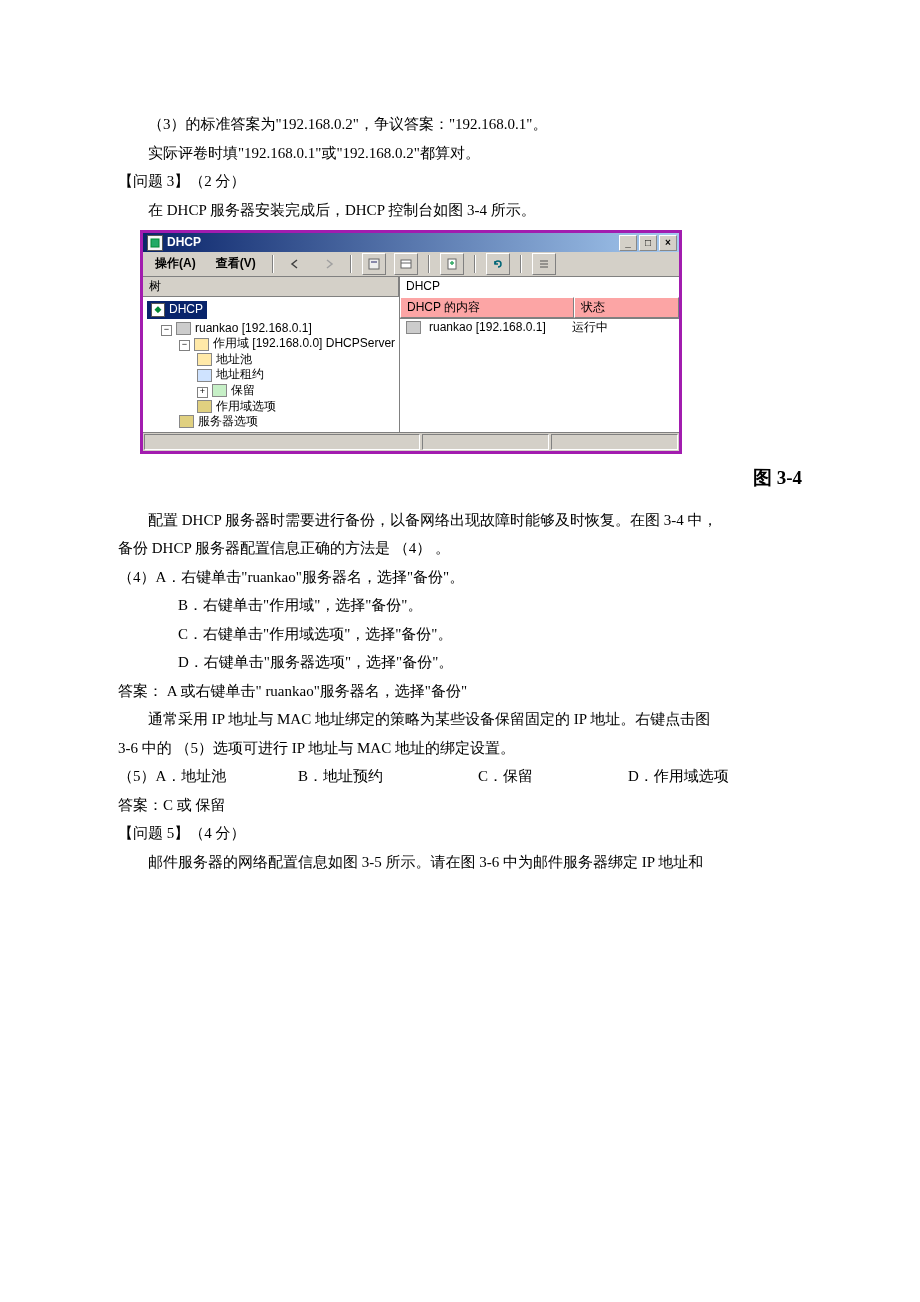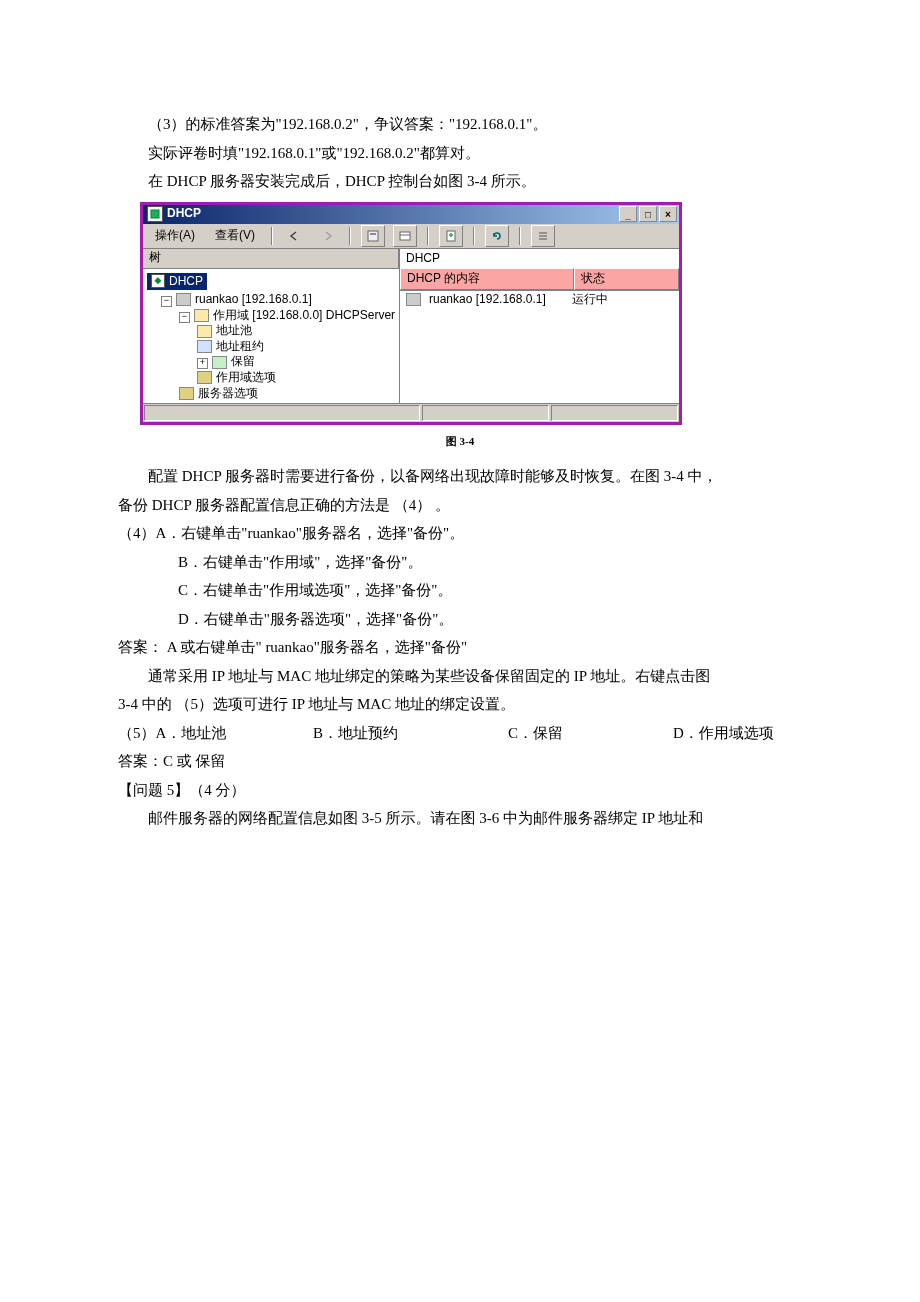--- a/index.html
+++ b/index.html
@@ -46,21 +46,21 @@
   .tb-icon {
     width:14px;height:14px;background:#f6f6f6;border:1px solid #555;display:flex;align-items:center;justify-content:center;font-size:9px;color:#0a246a;
   }
   .winbtns { display:flex; gap:2px; }
   .winbtn {
     width:16px;height:14px;background:#d4d0c8;border:1px solid #888;
     border-top-color:#fff;border-left-color:#fff;display:flex;align-items:center;justify-content:center;font-size:10px;font-weight:bold;color:#000;
   }
 
   .menubar {
-    display:flex;align-items:center;height:24px;background:#d4d0c8;border-bottom:1px solid #808080;padding:0 6px;gap:8px;
+    display:flex;align-items:center;height:24px;background:#d4d0c8;border-bottom:1px solid #808080;padding:0 6px;gap:8px;font-weight:bold;
   }
   .menuitem { padding:2px 6px; }
   .sep { width:1px;height:18px;background:#808080;border-right:1px solid #fff;margin:0 2px; }
   .tbtn {
     width:22px;height:20px;border:1px solid #d4d0c8;display:flex;align-items:center;justify-content:center;
     background:#d4d0c8;
   }
   .tbtn.raised { border-color:#fff #808080 #808080 #fff; }
   .treehdr {
     display:flex;align-items:center;height:19px;background:#d4d0c8;border-bottom:1px solid #808080;
@@ -96,31 +96,32 @@
   .col1 { width:160px; }
   .col2 { flex:1; }
   .listtitle { padding:2px 6px; }
   .listrow { display:flex;padding:1px 6px;gap:0; }
   .listrow .c1 { width:166px; display:flex;align-items:center;gap:4px; }
   .listrow .c2 { flex:1; }
   .statusbar { height:18px;background:#d4d0c8;border-top:1px solid #808080;display:flex; }
   .statusbar .sseg { border:1px solid;border-color:#808080 #fff #fff #808080;flex:1;margin:1px;height:14px; }
   .statusbar .sseg:first-child{flex:2.2}
 
-  .caption { text-align:center;font-weight:bold;font-family:"SimSun",serif;font-size:11px;margin:4px 0 10px 0; }
+  .caption { text-align:right;font-weight:bold;font-family:"SimSun",serif;font-size:19px;margin:4px 0 10px 0; }
 
   svg { display:block; }
 </style>
 </head>
 <body>
 
 <div class="page">
 
   <div class="indent1">（3）的标准答案为"192.168.0.2"，争议答案："192.168.0.1"。</div>
   <div class="indent1">实际评卷时填"192.168.0.1"或"192.168.0.2"都算对。</div>
+  <div class="q-label">【问题 3】（2 分）</div>
   <div class="indent1">在 DHCP 服务器安装完成后，DHCP 控制台如图 3-4 所示。</div>
 
   <div class="win">
     <div class="titlebar">
       <div class="left">
         <span class="tb-icon">
           <svg width="10" height="10" viewBox="0 0 10 10">
               <rect x="1" y="1" width="8" height="8" fill="#2a6" stroke="#083"></rect>
             </svg>
         </span>
@@ -230,23 +231,23 @@
 
   <div class="indent1">配置 DHCP 服务器时需要进行备份，以备网络出现故障时能够及时恢复。在图 3-4 中，</div>
   <div class="q-label">备份 DHCP 服务器配置信息正确的方法是 （4） 。</div>
   <div class="q-label">（4）A．右键单击"ruankao"服务器名，选择"备份"。</div>
   <div class="indent2">B．右键单击"作用域"，选择"备份"。</div>
   <div class="indent2">C．右键单击"作用域选项"，选择"备份"。</div>
   <div class="indent2">D．右键单击"服务器选项"，选择"备份"。</div>
   <div class="q-label">答案：   A  或右键单击" ruankao"服务器名，选择"备份"</div>
 
   <div class="indent1">通常采用 IP 地址与 MAC 地址绑定的策略为某些设备保留固定的 IP 地址。右键点击图</div>
-  <div class="q-label">3-4 中的 （5）选项可进行 IP 地址与 MAC 地址的绑定设置。</div>
-
-  <div class="q-label" style="display:flex;gap:15px;">
+  <div class="q-label">3-6 中的 （5）选项可进行 IP 地址与 MAC 地址的绑定设置。</div>
+
+  <div class="q-label" style="display:flex;gap:0;">
     <span style="width:180px">（5）A．地址池</span>
     <span style="width:180px">B．地址预约</span>
     <span style="width:150px">C．保留</span>
     <span>D．作用域选项</span>
   </div>
   <div class="q-label">答案：C 或 保留</div>
 
   <div class="q-label">【问题 5】（4 分）</div>
   <div class="indent1">邮件服务器的网络配置信息如图 3-5 所示。请在图 3-6 中为邮件服务器绑定 IP 地址和</div>
 

